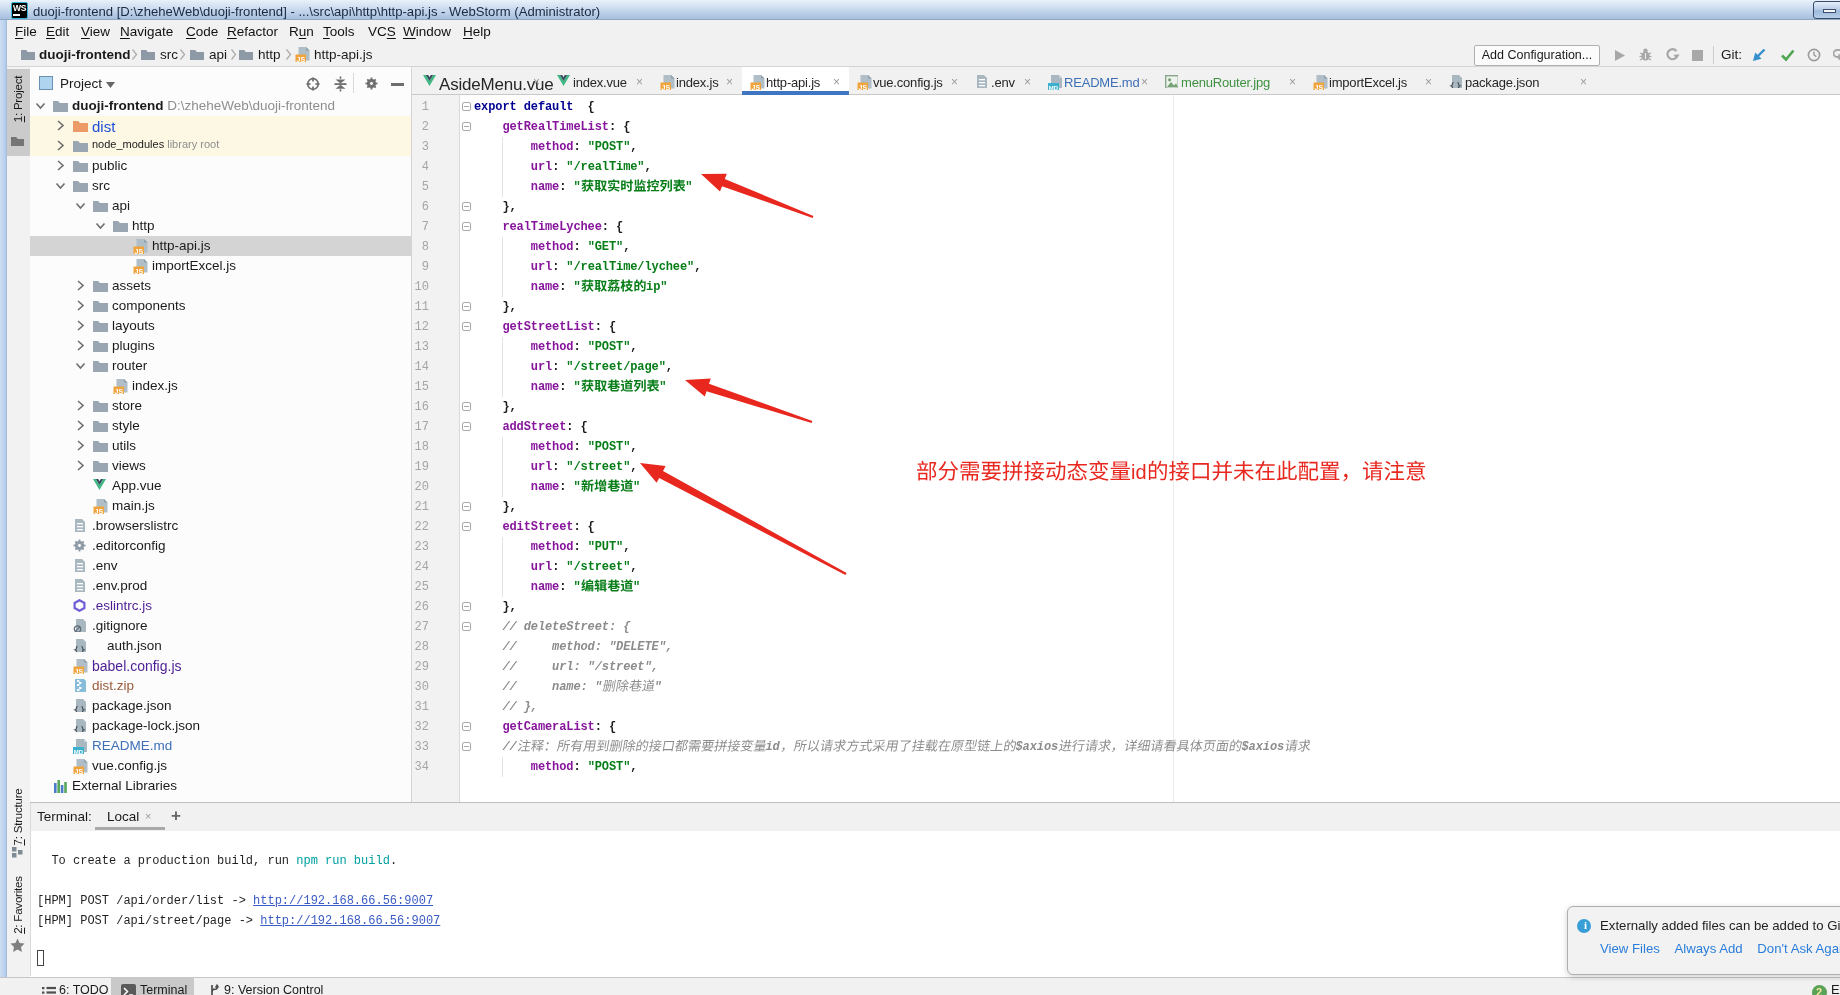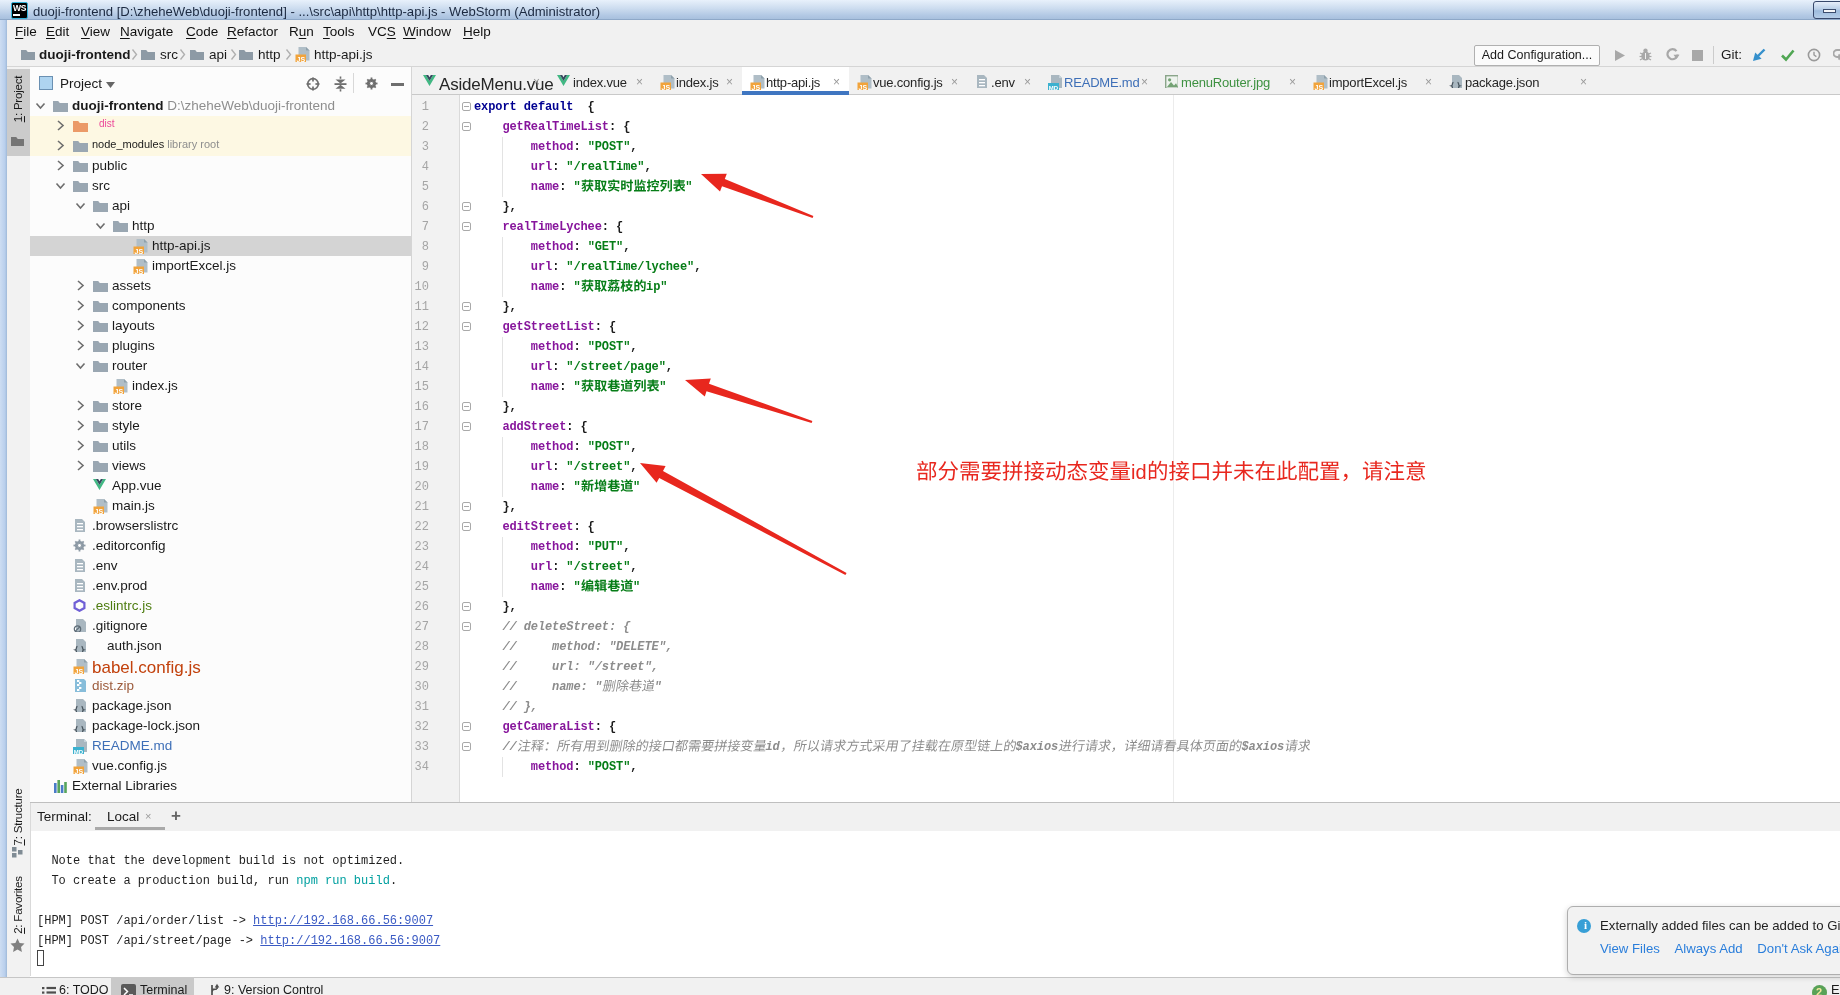--- a/index.html
+++ b/index.html
@@ -224,21 +224,21 @@
 <div class="a" style="left:54px;top:119px">
     <svg width="13" height="13" viewBox="0 0 13 13" style="">
       <path fill="none" stroke="#6e6e6e" stroke-width="1.6" d="M4 2 L9 6.5 L4 11"></path>
     </svg>
   </div>
 <div class="a" style="left:73px;top:119px">
     <svg width="15" height="13" viewBox="0 0 15 13" style="">
       <path fill="#eb9a68" d="M0 2 h5.2 l1.6 2 H15 v11 H0 z"></path>
     </svg>
   </div>
-<div class="a" style="left:99px;top:118px;font-size:10px;color:#ec4899;white-space:pre">dist</div>
+<div class="a" style="left:92px;top:118px;font-size:15px;color:#1d4ed8;white-space:pre">dist</div>
 <div class="a" style="left:30px;top:136px;width:381px;height:20px;background:#fdf8e3"></div>
 <div class="a" style="left:54px;top:139px">
     <svg width="13" height="13" viewBox="0 0 13 13" style="">
       <path fill="none" stroke="#6e6e6e" stroke-width="1.6" d="M4 2 L9 6.5 L4 11"></path>
     </svg>
   </div>
 <div class="a" style="left:73px;top:139px">
     <svg width="15" height="13" viewBox="0 0 15 13" style="">
       <path fill="#9aa7b2" d="M0 2 h5.2 l1.6 2 H15 v11 H0 z"></path>
     </svg>
@@ -475,21 +475,21 @@
       <rect x="4" y="7" width="6" height="1.3" fill="#fff"></rect>
       <rect x="4" y="10" width="6" height="1.3" fill="#fff"></rect>
     </svg>
   </div>
 <div class="a" style="left:92px;top:578px;font-size:13.5px;color:#1a1a1a;white-space:pre">.env.prod</div>
 <div class="a" style="left:73px;top:599px">
     <svg width="13" height="13" viewBox="0 0 13 13" style="">
       <path fill="none" stroke="#6f5fd6" stroke-width="2.2" d="M6.5 1.2 L11.4 4 V9 L6.5 11.8 L1.6 9 V4 Z"></path>
     </svg>
   </div>
-<div class="a" style="left:92px;top:598px;font-size:13.5px;color:#4d7c0f;white-space:pre">.eslintrc.js</div>
+<div class="a" style="left:92px;top:598px;font-size:13.5px;color:#4c1d95;white-space:pre">.eslintrc.js</div>
 <div class="a" style="left:73px;top:619px">
     <svg width="13" height="13" viewBox="0 0 13 13" style="">
       <path fill="#a9b7c0" d="M3 0 h7 l3 3 v11 h-10 z"></path>
       <circle cx="4.5" cy="10" r="3.2" fill="none" stroke="#5d6b76" stroke-width="1.2"></circle>
       <line x1="2.4" y1="12.2" x2="6.7" y2="7.9" stroke="#5d6b76" stroke-width="1.2"></line>
     </svg>
   </div>
 <div class="a" style="left:92px;top:618px;font-size:13.5px;color:#1a1a1a;white-space:pre">.gitignore</div>
 <div class="a" style="left:73px;top:639px">
     <svg width="13" height="13" viewBox="0 0 13 13" style="">
@@ -499,21 +499,21 @@
   </div>
 <div class="a" style="left:107px;top:638px;font-size:13.5px;color:#1a1a1a;white-space:pre">auth.json</div>
 <div class="a" style="left:73px;top:659px">
     <svg width="15" height="15" viewBox="0 0 15 15" style="">
       <path fill="#b0bec7" d="M3.5 0 h7.5 l3.5 3.5 v10 h-11 z"></path>
       <path fill="#8fa1ac" d="M11 0 l3.5 3.5 h-3.5 z"></path>
       <rect x="0.5" y="7.5" width="10.5" height="8.5" fill="#f1a33b"></rect>
       <text x="5.8" y="14.8" font-family="Liberation Sans" font-size="7" font-weight="bold" fill="#fff" text-anchor="middle">JS</text>
     </svg>
   </div>
-<div class="a" style="left:92px;top:658px;font-size:17px;color:#c2410c;white-space:pre">babel.config.js</div>
+<div class="a" style="left:92px;top:658px;font-size:14px;color:#4c1d95;white-space:pre">babel.config.js</div>
 <div class="a" style="left:73px;top:679px">
     <svg width="13" height="13" viewBox="0 0 13 13" style="">
       <path fill="#87bdda" d="M2 0 h9 l2 2 v12 h-11 z"></path>
       <rect x="4" y="1" width="2.4" height="2" fill="#fff"></rect>
       <rect x="6" y="3" width="2.4" height="2" fill="#fff"></rect>
       <rect x="4" y="5" width="2.4" height="2" fill="#fff"></rect>
       <rect x="6" y="8" width="2.4" height="2" fill="#fff"></rect>
       <rect x="4" y="10" width="2.4" height="2" fill="#fff"></rect>
     </svg>
   </div>
@@ -933,21 +933,20 @@
 <div class="a" style="left:30px;top:802px;width:1810px;height:1px;background:#bfbfbf"></div>
 <div class="a" style="left:30px;top:803px;width:1810px;height:28px;background:#f1f1f1"></div>
 <div class="a" style="left:37px;top:809px;font-size:13.5px;color:#1a1a1a">Terminal:</div>
 <div class="a" style="left:107px;top:809px;font-size:13.5px;color:#1a1a1a">Local</div>
 <div class="a" style="left:145px;top:810px;font-size:11px;color:#9a9a9a">×</div>
 <div class="a" style="left:95px;top:827px;width:70px;height:3px;background:#a9a9a9"></div>
 <div class="a" style="left:171px;top:806px;font-size:17px;font-weight:bold;color:#666">+</div>
 <div class="a" style="left:30px;top:831px;width:1810px;height:145px;background:#fff"></div>
 <div class="a" style="left:30px;top:803px;width:1px;height:173px;background:#d9d9d9"></div>
 <div class="a mono" style="left:37px;top:851px;font-size:12px;color:#1f1f1f">
-    <div style="height:20px;line-height:20px;white-space:pre"><span>&nbsp;&nbsp;Note that the development build is not optimized.</span></div>
     <div style="height:20px;line-height:20px;white-space:pre"><span>&nbsp;&nbsp;To create a production build, run <span style="color:#00a0a0">npm run build</span>.</span></div>
     <div style="height:20px;line-height:20px;white-space:pre"></div>
     <div style="height:20px;line-height:20px;white-space:pre"><span>[HPM] POST /api/order/list -&gt; <span style="color:#3b5bc4;text-decoration:underline">http://192.168.66.56:9007</span></span></div>
     <div style="height:20px;line-height:20px;white-space:pre"><span>[HPM] POST /api/street/page -&gt; <span style="color:#3b5bc4;text-decoration:underline">http://192.168.66.56:9007</span></span></div>
   </div>
 <div class="a" style="left:37px;top:950px;width:7px;height:16px;border:1px solid #444"></div>
 <div class="a" style="left:0;top:977px;width:1840px;height:18px;background:#f1f1f1;border-top:1px solid #c6c6c6"></div>
 <div class="a" style="left:42px;top:986px">
     <svg width="14" height="13" viewBox="0 0 14 13" style="">
       <g stroke="#4e4e4e" stroke-width="2.2">

